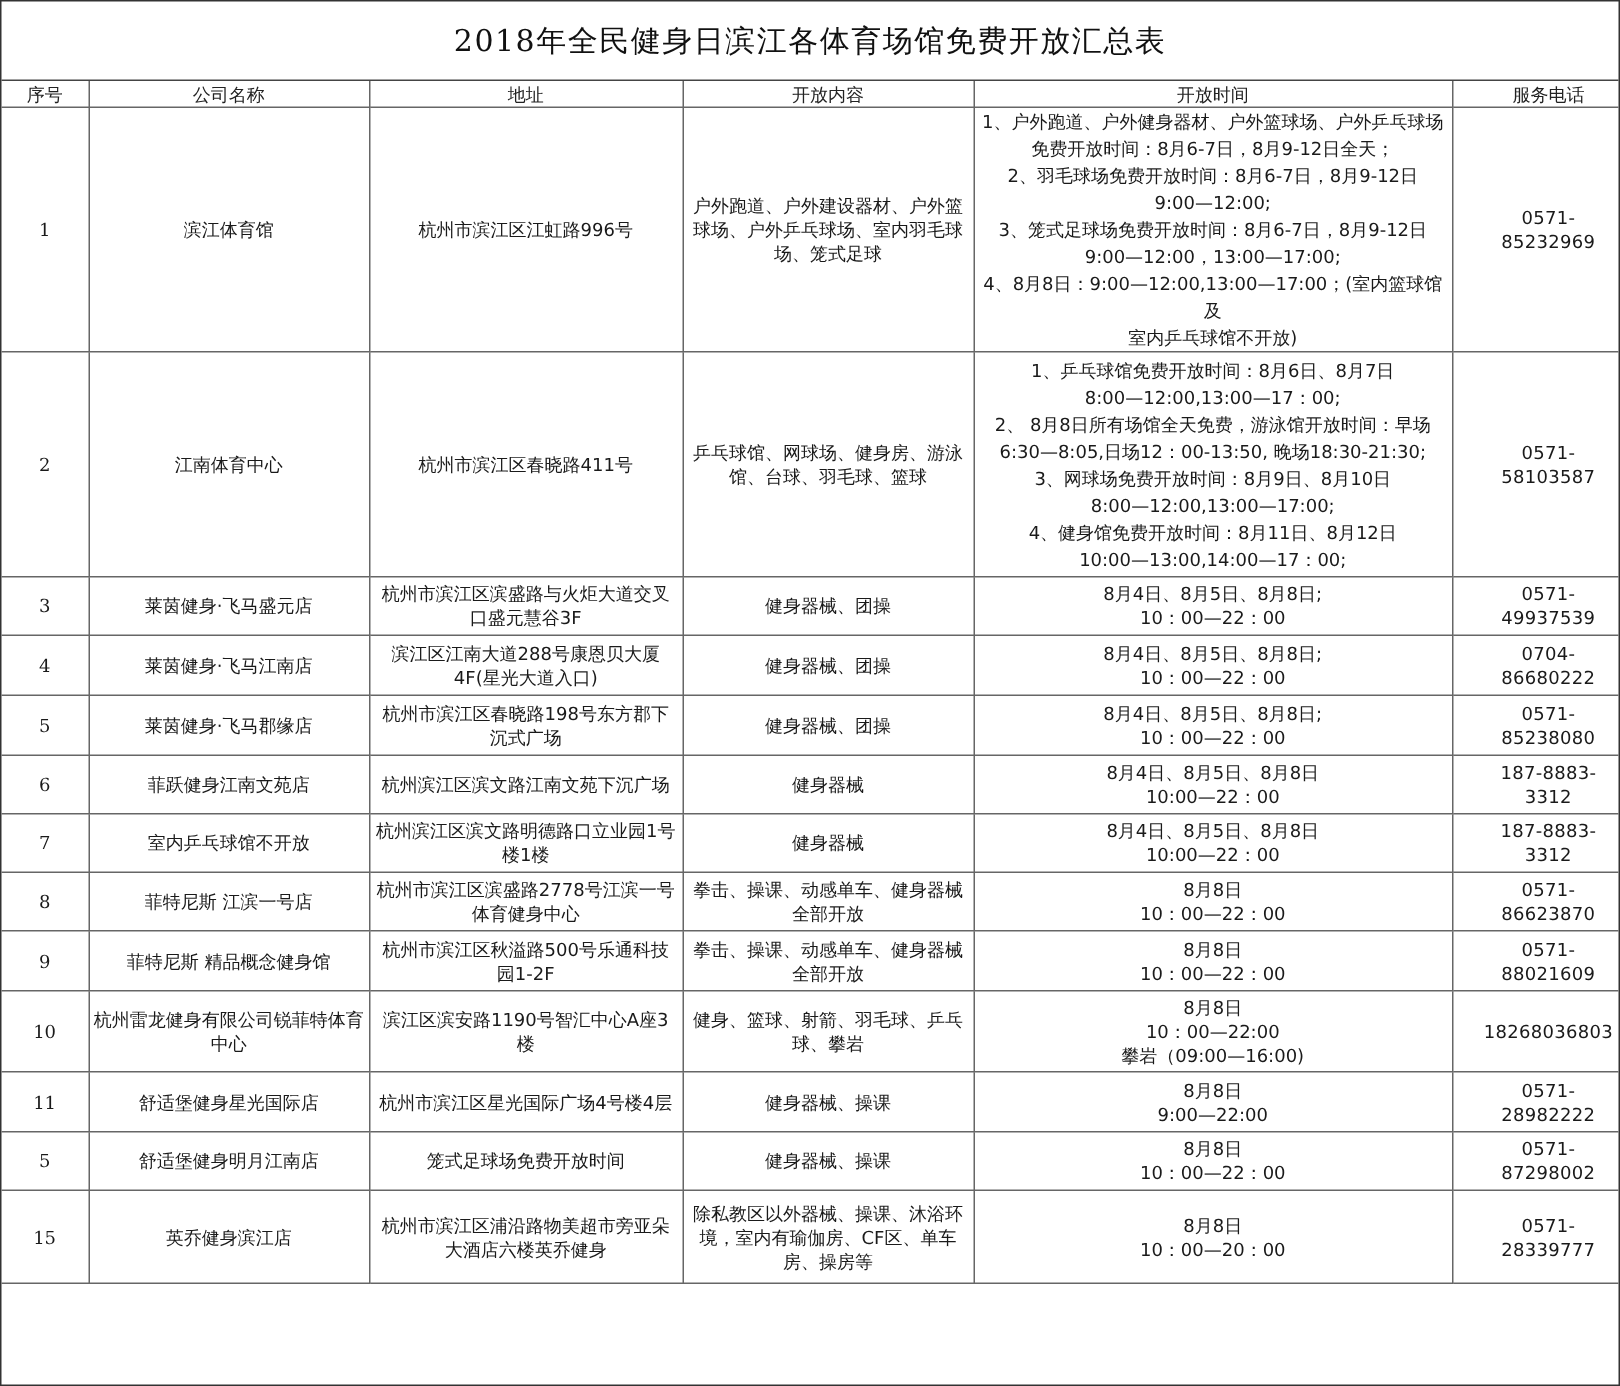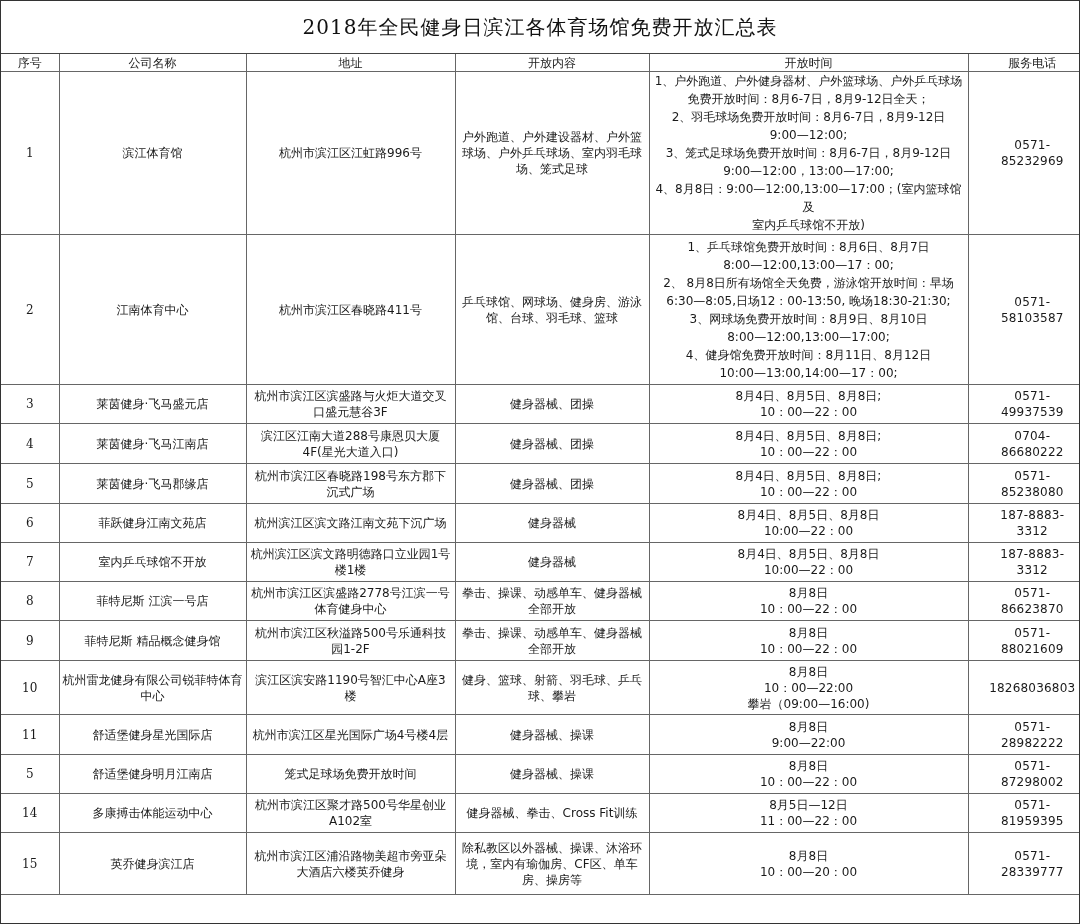--- a/index.html
+++ b/index.html
@@ -180,31 +180,20 @@
           <td class="seq">5</td>
           <td>舒适堡健身明月江南店</td>
           <td>笼式足球场免费开放时间</td>
           <td>健身器械、操课</td>
           <td>
             <span class="line">8月8日</span>
             <span class="line">10：00—22：00</span>
           </td>
           <td class="phone">0571-87298002</td>
         </tr>
-        <tr style="height: 39px;">
-          <td class="seq">14</td>
-          <td>多康搏击体能运动中心</td>
-          <td>杭州市滨江区聚才路500号华星创业A102室</td>
-          <td>健身器械、拳击、Cross Fit训练</td>
-          <td>
-            <span class="line">8月5日—12日</span>
-            <span class="line">11：00—22：00</span>
-          </td>
-          <td class="phone">0571-81959395</td>
-        </tr>
         <tr style="height: 62px;">
           <td class="seq">15</td>
           <td>英乔健身滨江店</td>
           <td>杭州市滨江区浦沿路物美超市旁亚朵大酒店六楼英乔健身</td>
           <td>除私教区以外器械、操课、沐浴环境，室内有瑜伽房、CF区、单车房、操房等</td>
           <td>
             <span class="line">8月8日</span>
             <span class="line">10：00—20：00</span>
           </td>
           <td class="phone">0571-28339777</td>

